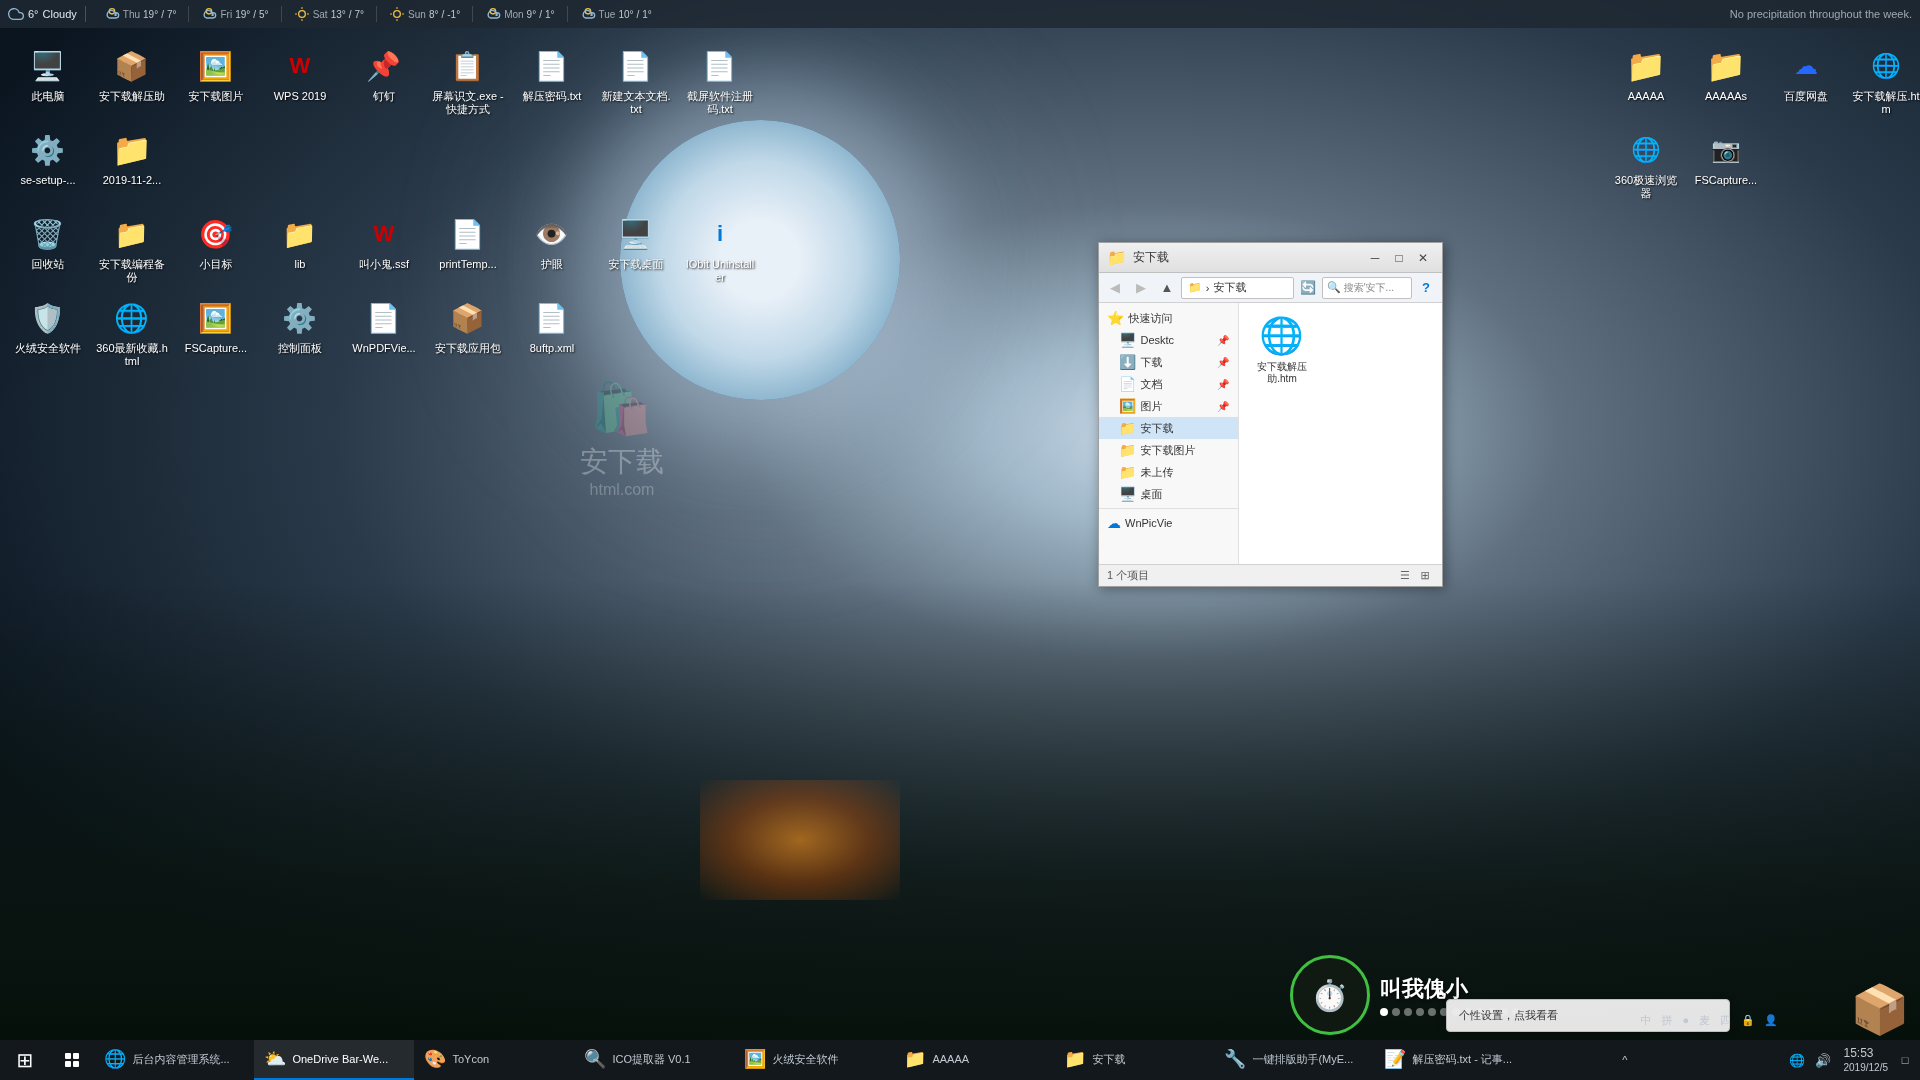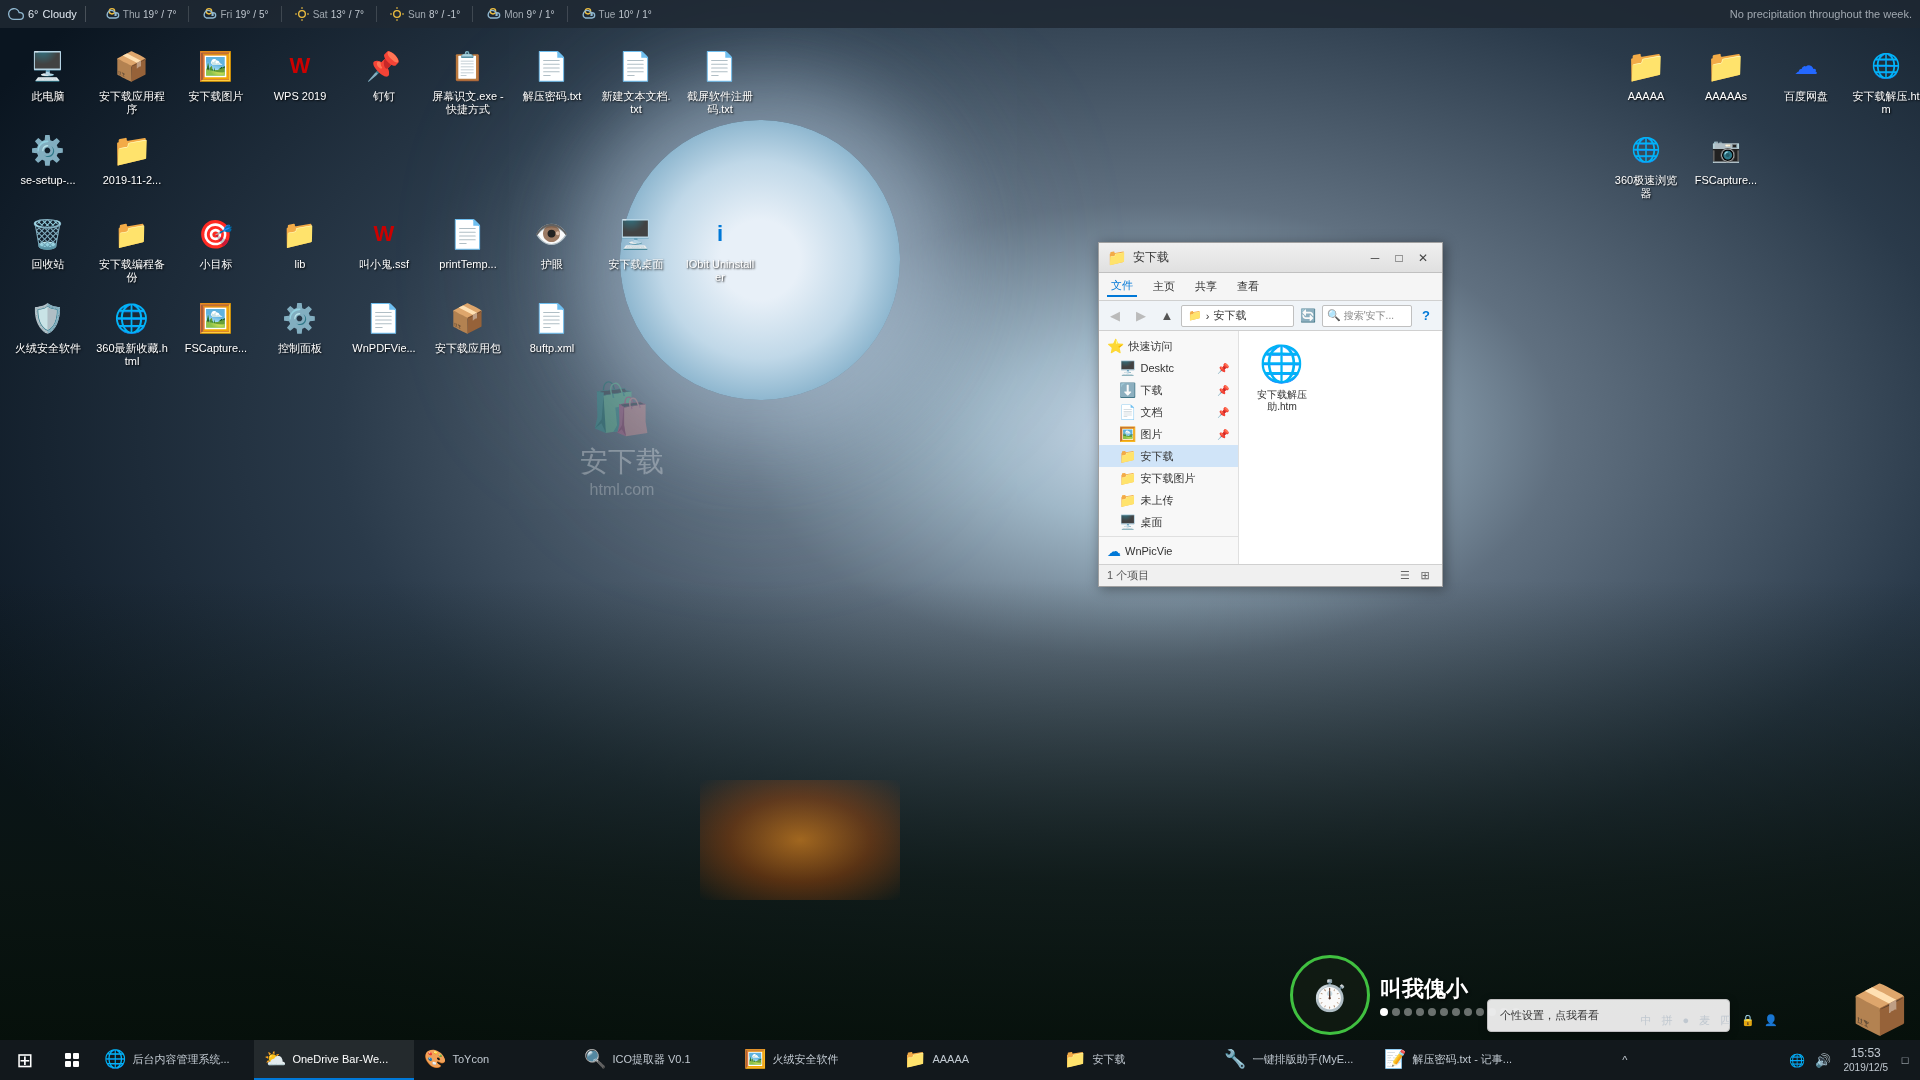--- a/index.html
+++ b/index.html
@@ -525,21 +525,21 @@
     }
 
     .tray-show-hidden {
       font-size: 11px;
       color: #c0c8d0;
       cursor: pointer;
       padding: 0 4px;
     }
 
     .tray-clock {
-      text-align: center;
+      text-align: left;
       font-size: 11px;
       color: #c0c8d0;
       line-height: 1.4;
       cursor: pointer;
       padding: 0 4px;
     }
 
     .tray-time { font-size: 12px; }
     .tray-date { font-size: 10px; }
 
@@ -552,21 +552,21 @@
       color: #c0c8d0;
       font-size: 11px;
       cursor: pointer;
     }
 
     
     .desktop-popup {
       position: absolute;
       bottom: 48px;
       right: 190px;
-      width: 243px;
+      width: 284px;
       background: rgba(240,240,240,0.95);
       border: 1px solid #c0c0c0;
       border-radius: 4px;
       padding: 8px 12px;
       font-size: 11px;
       color: #333;
       z-index: 250;
       box-shadow: 0 2px 8px rgba(0,0,0,0.3);
     }
 
@@ -754,21 +754,21 @@
   </div>
 
   <div id="desktop-icons">
 
     <div class="desktop-icon">
       <div class="icon-img">🖥️</div>
       <div class="icon-label">此电脑</div>
     </div>
     <div class="desktop-icon">
       <div class="icon-img">📦</div>
-      <div class="icon-label">安下载应用程序</div>
+      <div class="icon-label">安下载解压助</div>
     </div>
     <div class="desktop-icon">
       <div class="icon-img">🖼️</div>
       <div class="icon-label">安下载图片</div>
     </div>
     <div class="desktop-icon">
       <div class="icon-img" style="font-size:22px;color:#c00;font-weight:bold;">W</div>
       <div class="icon-label">WPS 2019</div>
     </div>
     <div class="desktop-icon">
@@ -909,26 +909,20 @@
         <span class="explorer-titlebar-icon">📁</span>
         <span>安下载</span>
       </div>
       <div class="title-buttons">
         <div class="title-btn">─</div>
         <div class="title-btn">□</div>
         <div class="title-btn close">✕</div>
       </div>
     </div>
 
-    <div class="explorer-ribbon">
-      <div class="ribbon-tab active">文件</div>
-      <div class="ribbon-tab">主页</div>
-      <div class="ribbon-tab">共享</div>
-      <div class="ribbon-tab">查看</div>
-    </div>
 
     <div class="explorer-toolbar">
       <div class="toolbar-btn disabled">◀</div>
       <div class="toolbar-btn disabled">▶</div>
       <div class="toolbar-btn">▲</div>
       <div class="address-bar">
         <span style="color:#f0c040;">📁</span>
         <span>›</span>
         <span>安下载</span>
       </div>

